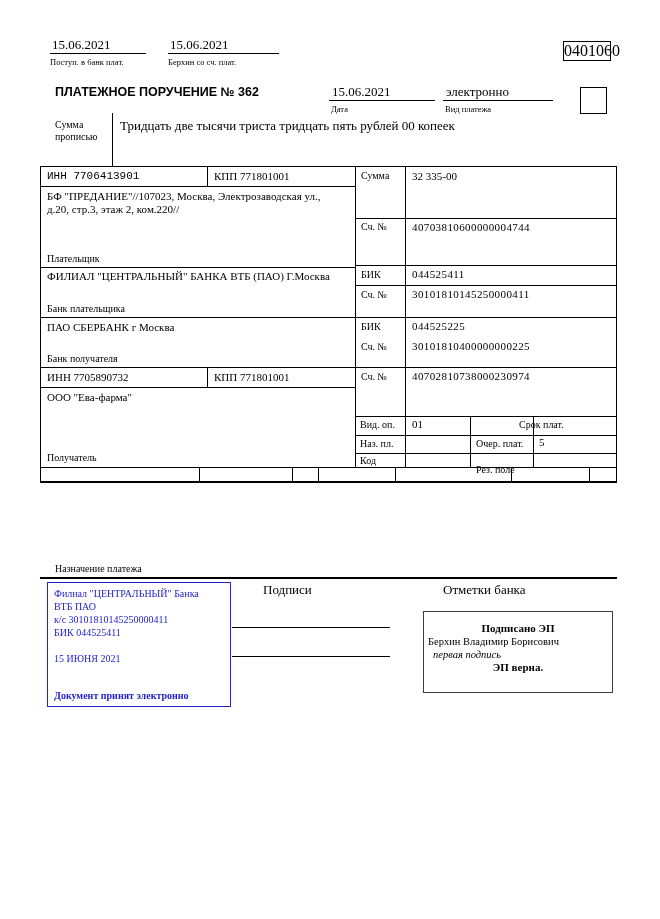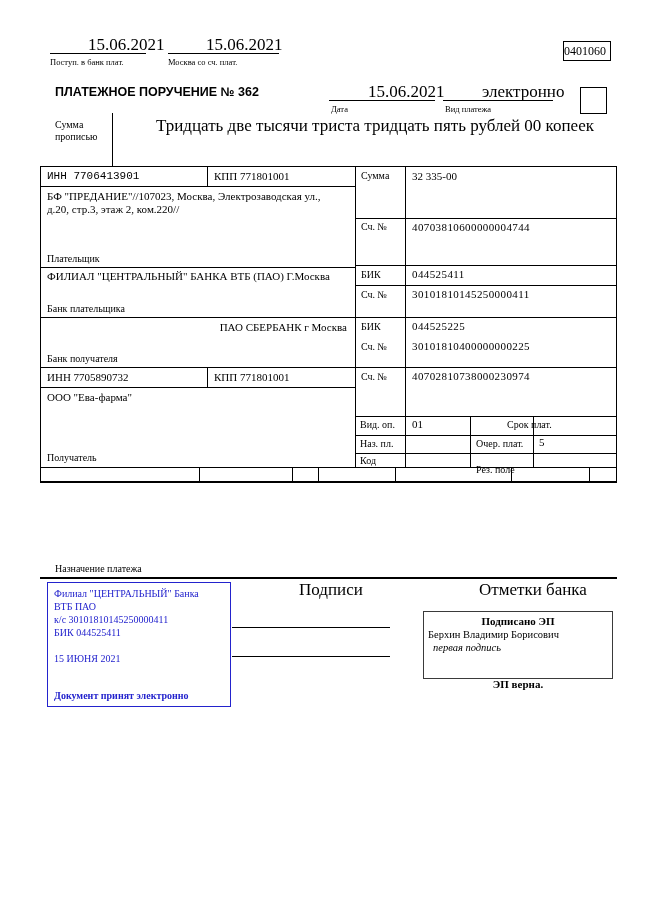--- a/index.html
+++ b/index.html
@@ -6,21 +6,21 @@
   .page{
     position:relative;width:660px;height:919px;background:#ffffff;
     font-family:"Liberation Serif", serif;color:#000;overflow:hidden;
     margin:0 auto;
   }
   .abs{position:absolute;}
   .hline{position:absolute;background:#000;height:1px;}
   .hline.thick{height:2px;}
   .vline{position:absolute;background:#000;width:1px;}
   .t11{font-size:11px;line-height:13px;}
-  .t115{font-size:17px;line-height:14px;margin-left:36px;}
+  .t115{font-size:13px;line-height:14px;}
   .t10{font-size:10px;line-height:12px;}
   .t9{font-size:8.5px;line-height:10px;}
   .title{font-family:"Liberation Sans", sans-serif;font-weight:bold;font-size:12.5px;}
   .num{letter-spacing:0.4px;}
   .celllabel{font-size:10px;line-height:12px;}
   .stamp{
     border:1.5px solid; padding:4px 6px;
     font-size:10px;line-height:13px;
   }
   .esign-box{border:1px solid #3a3a3a;}
@@ -32,23 +32,23 @@
 <body>
 
 <div class="page">
 
   <div class="abs t115" style="left:52px;top:38px;">15.06.2021</div>
   <div class="hline" style="left:50px;top:53px;width:96px;"></div>
   <div class="abs t9" style="left:50px;top:57px;">Поступ. в банк плат.</div>
 
   <div class="abs t115" style="left:170px;top:38px;">15.06.2021</div>
   <div class="hline" style="left:168px;top:53px;width:111px;"></div>
-  <div class="abs t9" style="left:168px;top:57px;">Москва со сч. плат.</div>
+  <div class="abs t9" style="left:168px;top:57px;">Берхин со сч. плат.</div>
 
-  <div class="abs" style="left:563px;top:41px;width:46px;height:18px;border:1px solid #000;font-size:12px;line-height:18px;">0401060</div>
+  <div class="abs" style="left:563px;top:41px;width:46px;height:18px;border:1px solid #000;text-align:center;font-size:16px;line-height:18px;">0401060</div>
 
   <div class="abs title" style="left:55px;top:85px;">ПЛАТЕЖНОЕ ПОРУЧЕНИЕ № 362</div>
 
   <div class="abs t115" style="left:332px;top:85px;">15.06.2021</div>
   <div class="hline" style="left:329px;top:100px;width:106px;"></div>
   <div class="abs t9" style="left:331px;top:104px;">Дата</div>
 
   <div class="abs t115" style="left:446px;top:85px;text-align:right;">электронно</div>
   <div class="hline" style="left:443px;top:100px;width:110px;"></div>
   <div class="abs t9" style="left:445px;top:104px;">Вид платежа</div>
@@ -92,21 +92,21 @@
   <div class="hline thick" style="left:40px;top:481px;width:577px;"></div>
 
   <div class="abs t11" style="left:47px;top:170px;font-family:Liberation Mono, monospace;">ИНН 7706413901</div>
   <div class="abs t11" style="left:214px;top:170px;">КПП 771801001</div>
   <div class="abs t11" style="left:47px;top:190px;width:275px;">БФ "ПРЕДАНИЕ"//107023, Москва, Электрозаводская ул., д.20, стр.3, этаж 2, ком.220//</div>
   <div class="abs celllabel" style="left:47px;top:253px;">Плательщик</div>
 
   <div class="abs t11" style="left:47px;top:270px;width:300px;">ФИЛИАЛ "ЦЕНТРАЛЬНЫЙ" БАНКА ВТБ (ПАО) Г.Москва</div>
   <div class="abs celllabel" style="left:47px;top:303px;">Банк плательщика</div>
 
-  <div class="abs t11" style="left:47px;top:321px;width:300px;text-align:right;">ПАО СБЕРБАНК г Москва</div>
+  <div class="abs t11" style="left:47px;top:321px;width:300px;">ПАО СБЕРБАНК г Москва</div>
   <div class="abs celllabel" style="left:47px;top:353px;">Банк получателя</div>
 
   <div class="abs t11" style="left:47px;top:371px;">ИНН 7705890732</div>
   <div class="abs t11" style="left:214px;top:371px;">КПП 771801001</div>
   <div class="abs t11" style="left:47px;top:391px;width:300px;">ООО "Ева-фарма"</div>
   <div class="abs celllabel" style="left:47px;top:452px;">Получатель</div>
 
   <div class="abs celllabel" style="left:361px;top:170px;">Сумма</div>
   <div class="abs t11" style="left:412px;top:170px;">32 335-00</div>
 
@@ -121,21 +121,21 @@
   <div class="abs celllabel" style="left:361px;top:321px;">БИК</div>
   <div class="abs t11 num" style="left:412px;top:320px;">044525225</div>
   <div class="abs celllabel" style="left:361px;top:341px;">Сч. №</div>
   <div class="abs t11 num" style="left:412px;top:340px;">30101810400000000225</div>
 
   <div class="abs celllabel" style="left:361px;top:371px;">Сч. №</div>
   <div class="abs t11 num" style="left:412px;top:370px;">40702810738000230974</div>
 
   <div class="abs celllabel" style="left:360px;top:419px;">Вид. оп.</div>
   <div class="abs t11" style="left:412px;top:418px;">01</div>
-  <div class="abs celllabel" style="left:464px;top:419px;padding-left:43px;">Срок плат.</div>
+  <div class="abs celllabel" style="left:476px;top:419px;padding-left:43px;">Срок плат.</div>
   <div class="abs t11" style="left:539px;top:418px;"></div>
 
   <div class="abs celllabel" style="left:360px;top:438px;">Наз. пл.</div>
   <div class="abs t11" style="left:412px;top:437px;"></div>
   <div class="abs celllabel" style="left:476px;top:438px;">Очер. плат.</div>
   <div class="abs t11" style="left:539px;top:436px;">5</div>
 
   <div class="abs celllabel" style="left:360px;top:455px;">Код</div>
   <div class="abs t11" style="left:412px;top:454px;"></div>
   <div class="abs celllabel" style="left:476px;top:464px;">Рез. поле</div>
@@ -152,20 +152,20 @@
     <div style="margin-top:13px;">15 ИЮНЯ 2021</div>
     <div style="position:absolute;left:6px;bottom:4px;font-weight:bold;">Документ принят электронно</div>
   </div>
 
   <div class="abs t115" style="left:263px;top:583px;">Подписи</div>
   <div class="hline" style="left:232px;top:627px;width:158px;"></div>
   <div class="hline" style="left:232px;top:656px;width:158px;"></div>
 
   <div class="abs t115" style="left:443px;top:583px;">Отметки банка</div>
 
-  <div class="abs esign-box" style="left:423px;top:611px;width:180px;height:60px;padding:3px 4px;font-size:10.5px;line-height:13px;">
+  <div class="abs esign-box" style="left:423px;top:611px;width:180px;height:60px;padding:10px 4px;font-size:10.5px;line-height:13px;">
     <div class="center bold" style="font-size:11px;">Подписано ЭП</div>
     <div>Берхин Владимир Борисович</div>
     <div class="italic" style="padding-left:5px;">первая подпись</div>
-    <div class="center bold" style="font-size:11px;margin-top:24px;">ЭП верна.</div>
+    <div class="center bold" style="font-size:11px;">ЭП верна.</div>
   </div>
 
 </div>
 
 </body></html>

